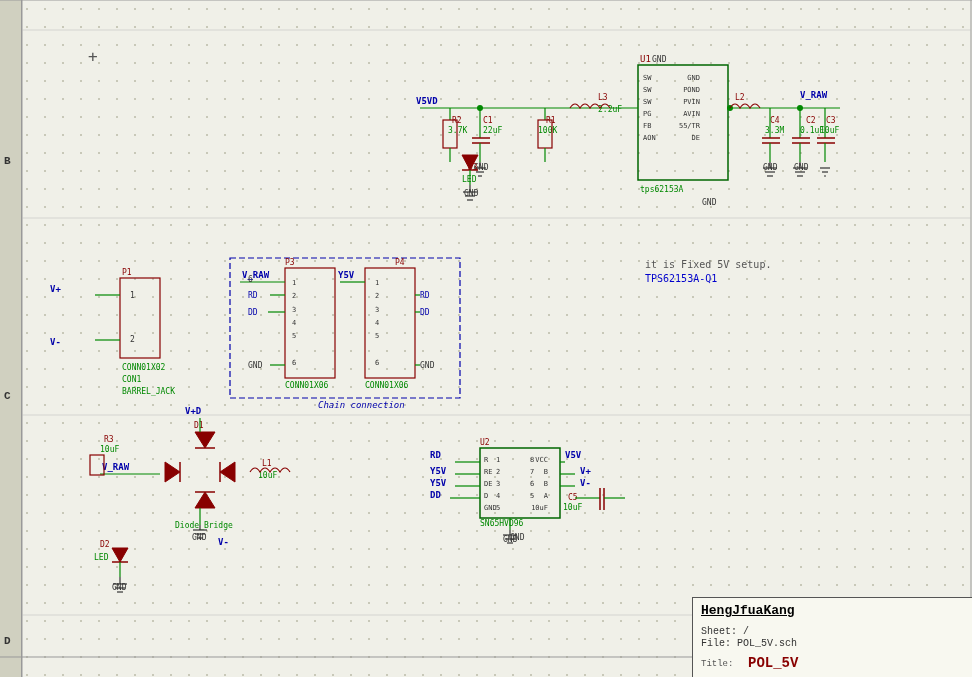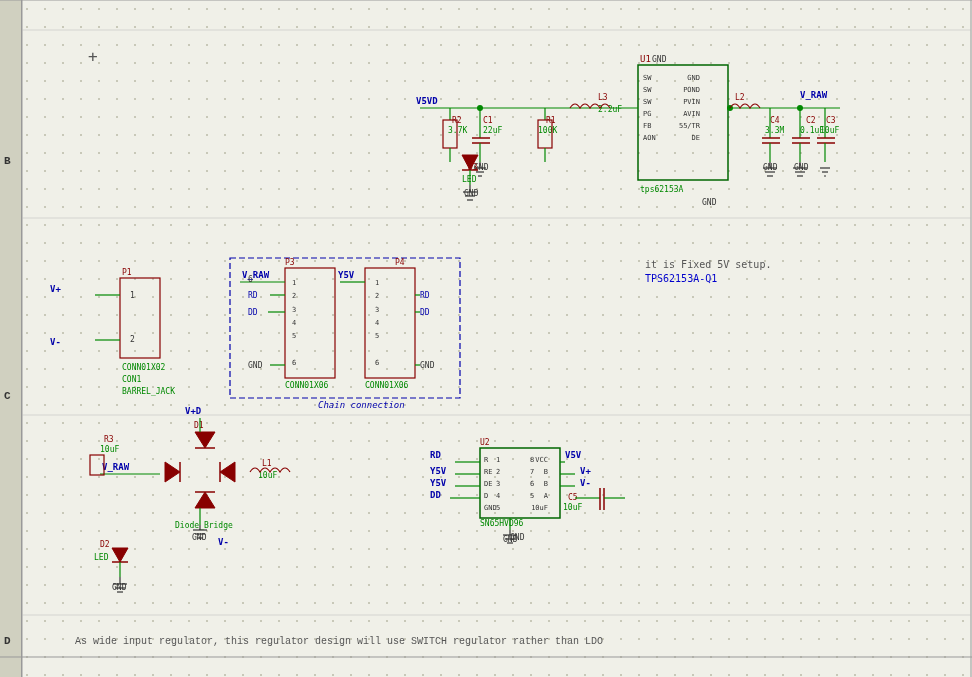--- a/index.html
+++ b/index.html
@@ -414,16 +414,24 @@
     <line x1="0" y1="0" x2="972" y2="0" stroke="#999" stroke-width="1"></line>
     <line x1="971" y1="0" x2="971" y2="677" stroke="#999" stroke-width="1"></line>
 
     <line x1="22" y1="30" x2="971" y2="30" stroke="#bbb" stroke-width="0.5"></line>
     <line x1="22" y1="218" x2="971" y2="218" stroke="#bbb" stroke-width="0.5"></line>
     <line x1="22" y1="415" x2="971" y2="415" stroke="#bbb" stroke-width="0.5"></line>
     <line x1="22" y1="615" x2="971" y2="615" stroke="#bbb" stroke-width="0.5"></line>
 
   </svg>
 
-
-  <div class="bottom-note">As wide input regulator, this regulator design will use SWITCH regulator rather than LDO</div>
+  <div class="title-block">
+    <div class="title-block-inner">
+      <span class="tb-company">HengJfuaKang</span>
+      <span class="tb-sheet">Sheet: <span>/</span></span>
+      <span class="tb-file">File: <span>POL_5V.sch</span></span>
+      <span class="tb-title-label">Title:</span>
+      <span class="tb-title">POL_5V</span>
+    </div>
+  </div>
+
 
 </div>
 
 </body></html>

